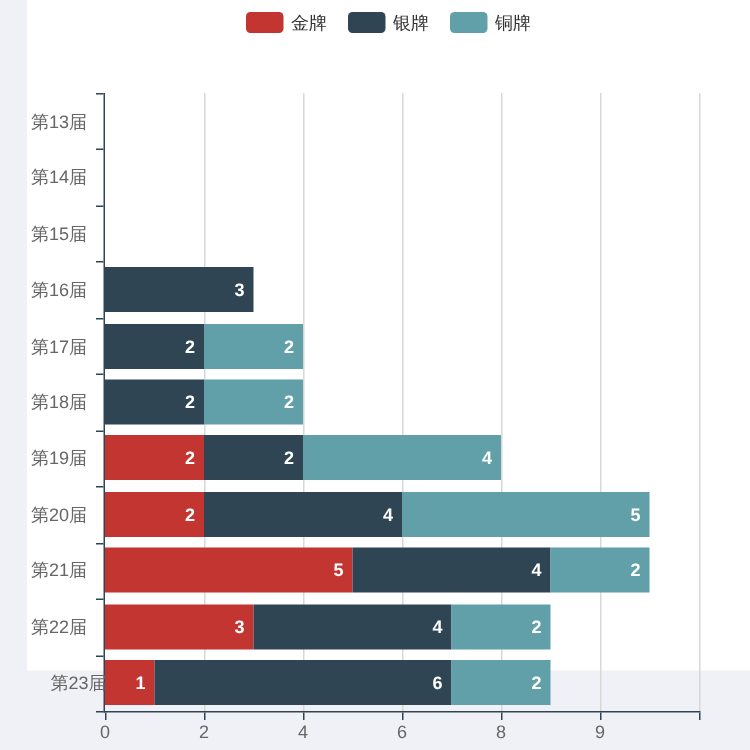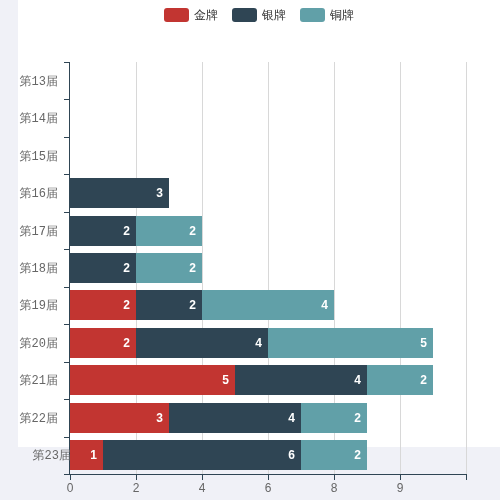--- a/index.html
+++ b/index.html
@@ -121,21 +121,20 @@
     font-size: 12px;
     color: #666666;
     padding-right: 6px;
     box-sizing: border-box;
     white-space: nowrap;
   }
   .y-cat-label-wrap {
     position: absolute;
     left: 0;
     width: 52px;
-    font-family: Liberation Mono, monospace;
   }
 
   
   .bar-row {
     position: absolute;
     left: 0;
     height: 30px;
   }
   .bar-seg {
     position: absolute;

